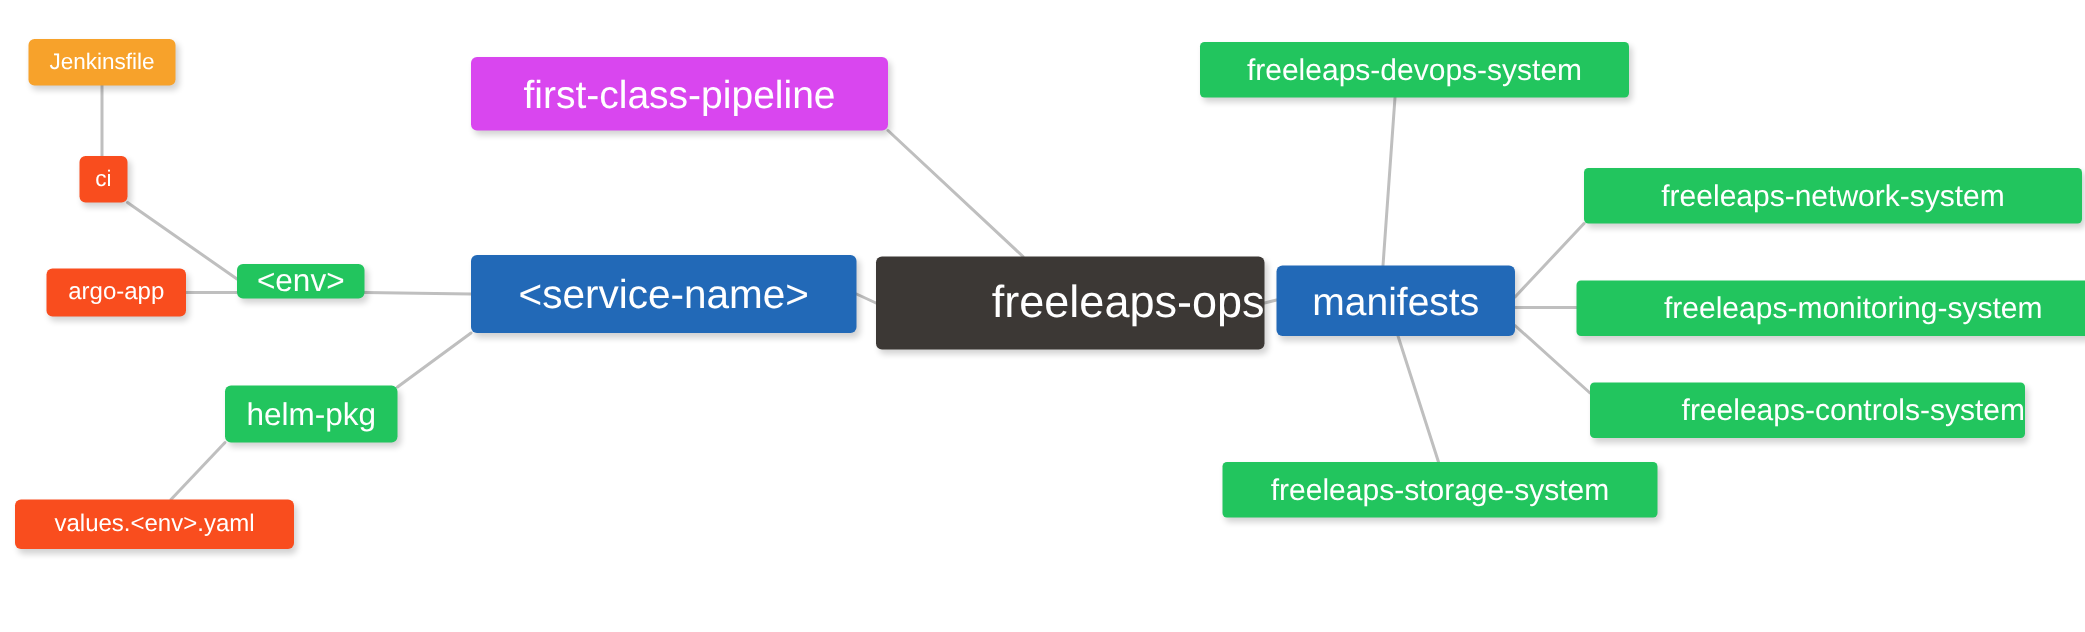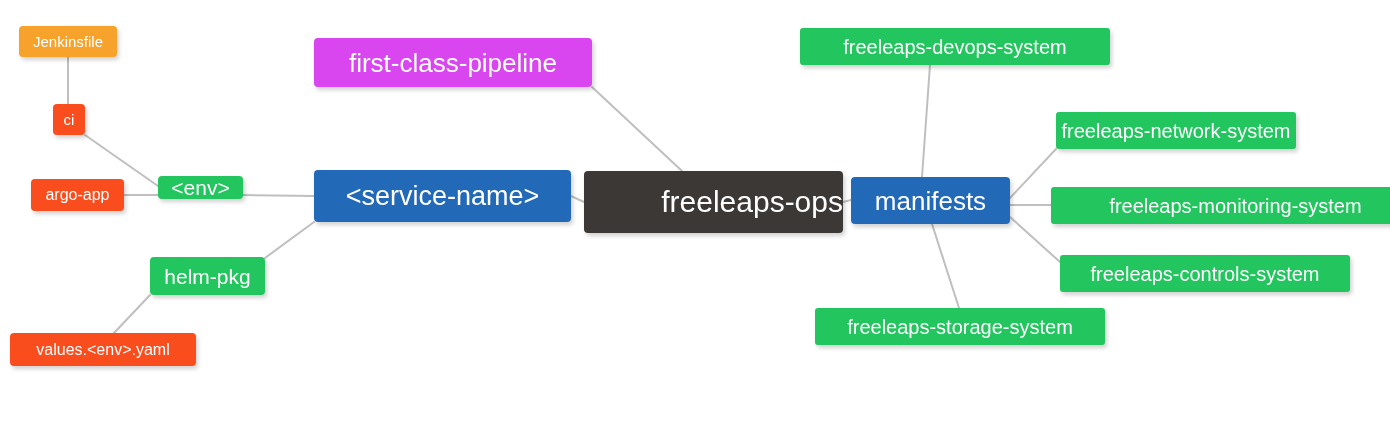--- a/index.html
+++ b/index.html
@@ -74,30 +74,30 @@
       </div>
       <div class="node" style="left: 851px; top: 177px; width: 159px; height: 47px; background: rgb(34, 105, 183); border-radius: 4px; font-size: 26px; text-align: center;">
         <span class="node-label">manifests</span>
       </div>
       <div class="node" style="left: 158px; top: 176px; width: 85px; height: 23px; background: rgb(34, 197, 94); border-radius: 4px; font-size: 21px;">
         <span class="node-label">&lt;env&gt;</span>
       </div>
       <div class="node" style="left: 150px; top: 257px; width: 115px; height: 38px; background: rgb(34, 197, 94); border-radius: 4px; font-size: 21px;">
         <span class="node-label">helm-pkg</span>
       </div>
-      <div class="node" style="left: 800px; top: 28px; width: 310px; height: 37px; background: rgb(34, 197, 94); border-radius: 3px; font-size: 20px;">
+      <div class="node" style="left: 800px; top: 28px; width: 286px; height: 37px; background: rgb(34, 197, 94); border-radius: 3px; font-size: 20px;">
         <span class="node-label">freeleaps-devops-system</span>
       </div>
-      <div class="node" style="left: 1056px; top: 112px; width: 240px; height: 37px; background: rgb(34, 197, 94); border-radius: 3px; font-size: 20px;">
+      <div class="node" style="left: 1056px; top: 112px; width: 332px; height: 37px; background: rgb(34, 197, 94); border-radius: 3px; font-size: 20px;">
         <span class="node-label">freeleaps-network-system</span>
       </div>
       <div class="node" style="left: 1051px; top: 187px; width: 369px; height: 37px; background: rgb(34, 197, 94); border-radius: 3px; font-size: 20px;">
         <span class="node-label">freeleaps-monitoring-system</span>
       </div>
-      <div class="node" style="left: 1060px; top: 255px; width: 290px; height: 37px; background: rgb(34, 197, 94); border-radius: 3px; font-size: 20px;">
+      <div class="node" style="left: 1060px; top: 255px; width: 290px; height: 37px; background: rgb(34, 197, 94); border-radius: 3px; font-size: 20px; justify-content: flex-end;">
         <span class="node-label">freeleaps-controls-system</span>
       </div>
       <div class="node" style="left: 815px; top: 308px; width: 290px; height: 37px; background: rgb(34, 197, 94); border-radius: 3px; font-size: 20px;">
         <span class="node-label">freeleaps-storage-system</span>
       </div>
       <div class="node" style="left: 19px; top: 26px; width: 98px; height: 31px; background: rgb(247, 162, 43); border-radius: 4px; font-size: 15px;">
         <span class="node-label">Jenkinsfile</span>
       </div>
       <div class="node" style="left: 53px; top: 104px; width: 32px; height: 31px; background: rgb(249, 77, 30); border-radius: 4px; font-size: 15px;">
         <span class="node-label">ci</span>

